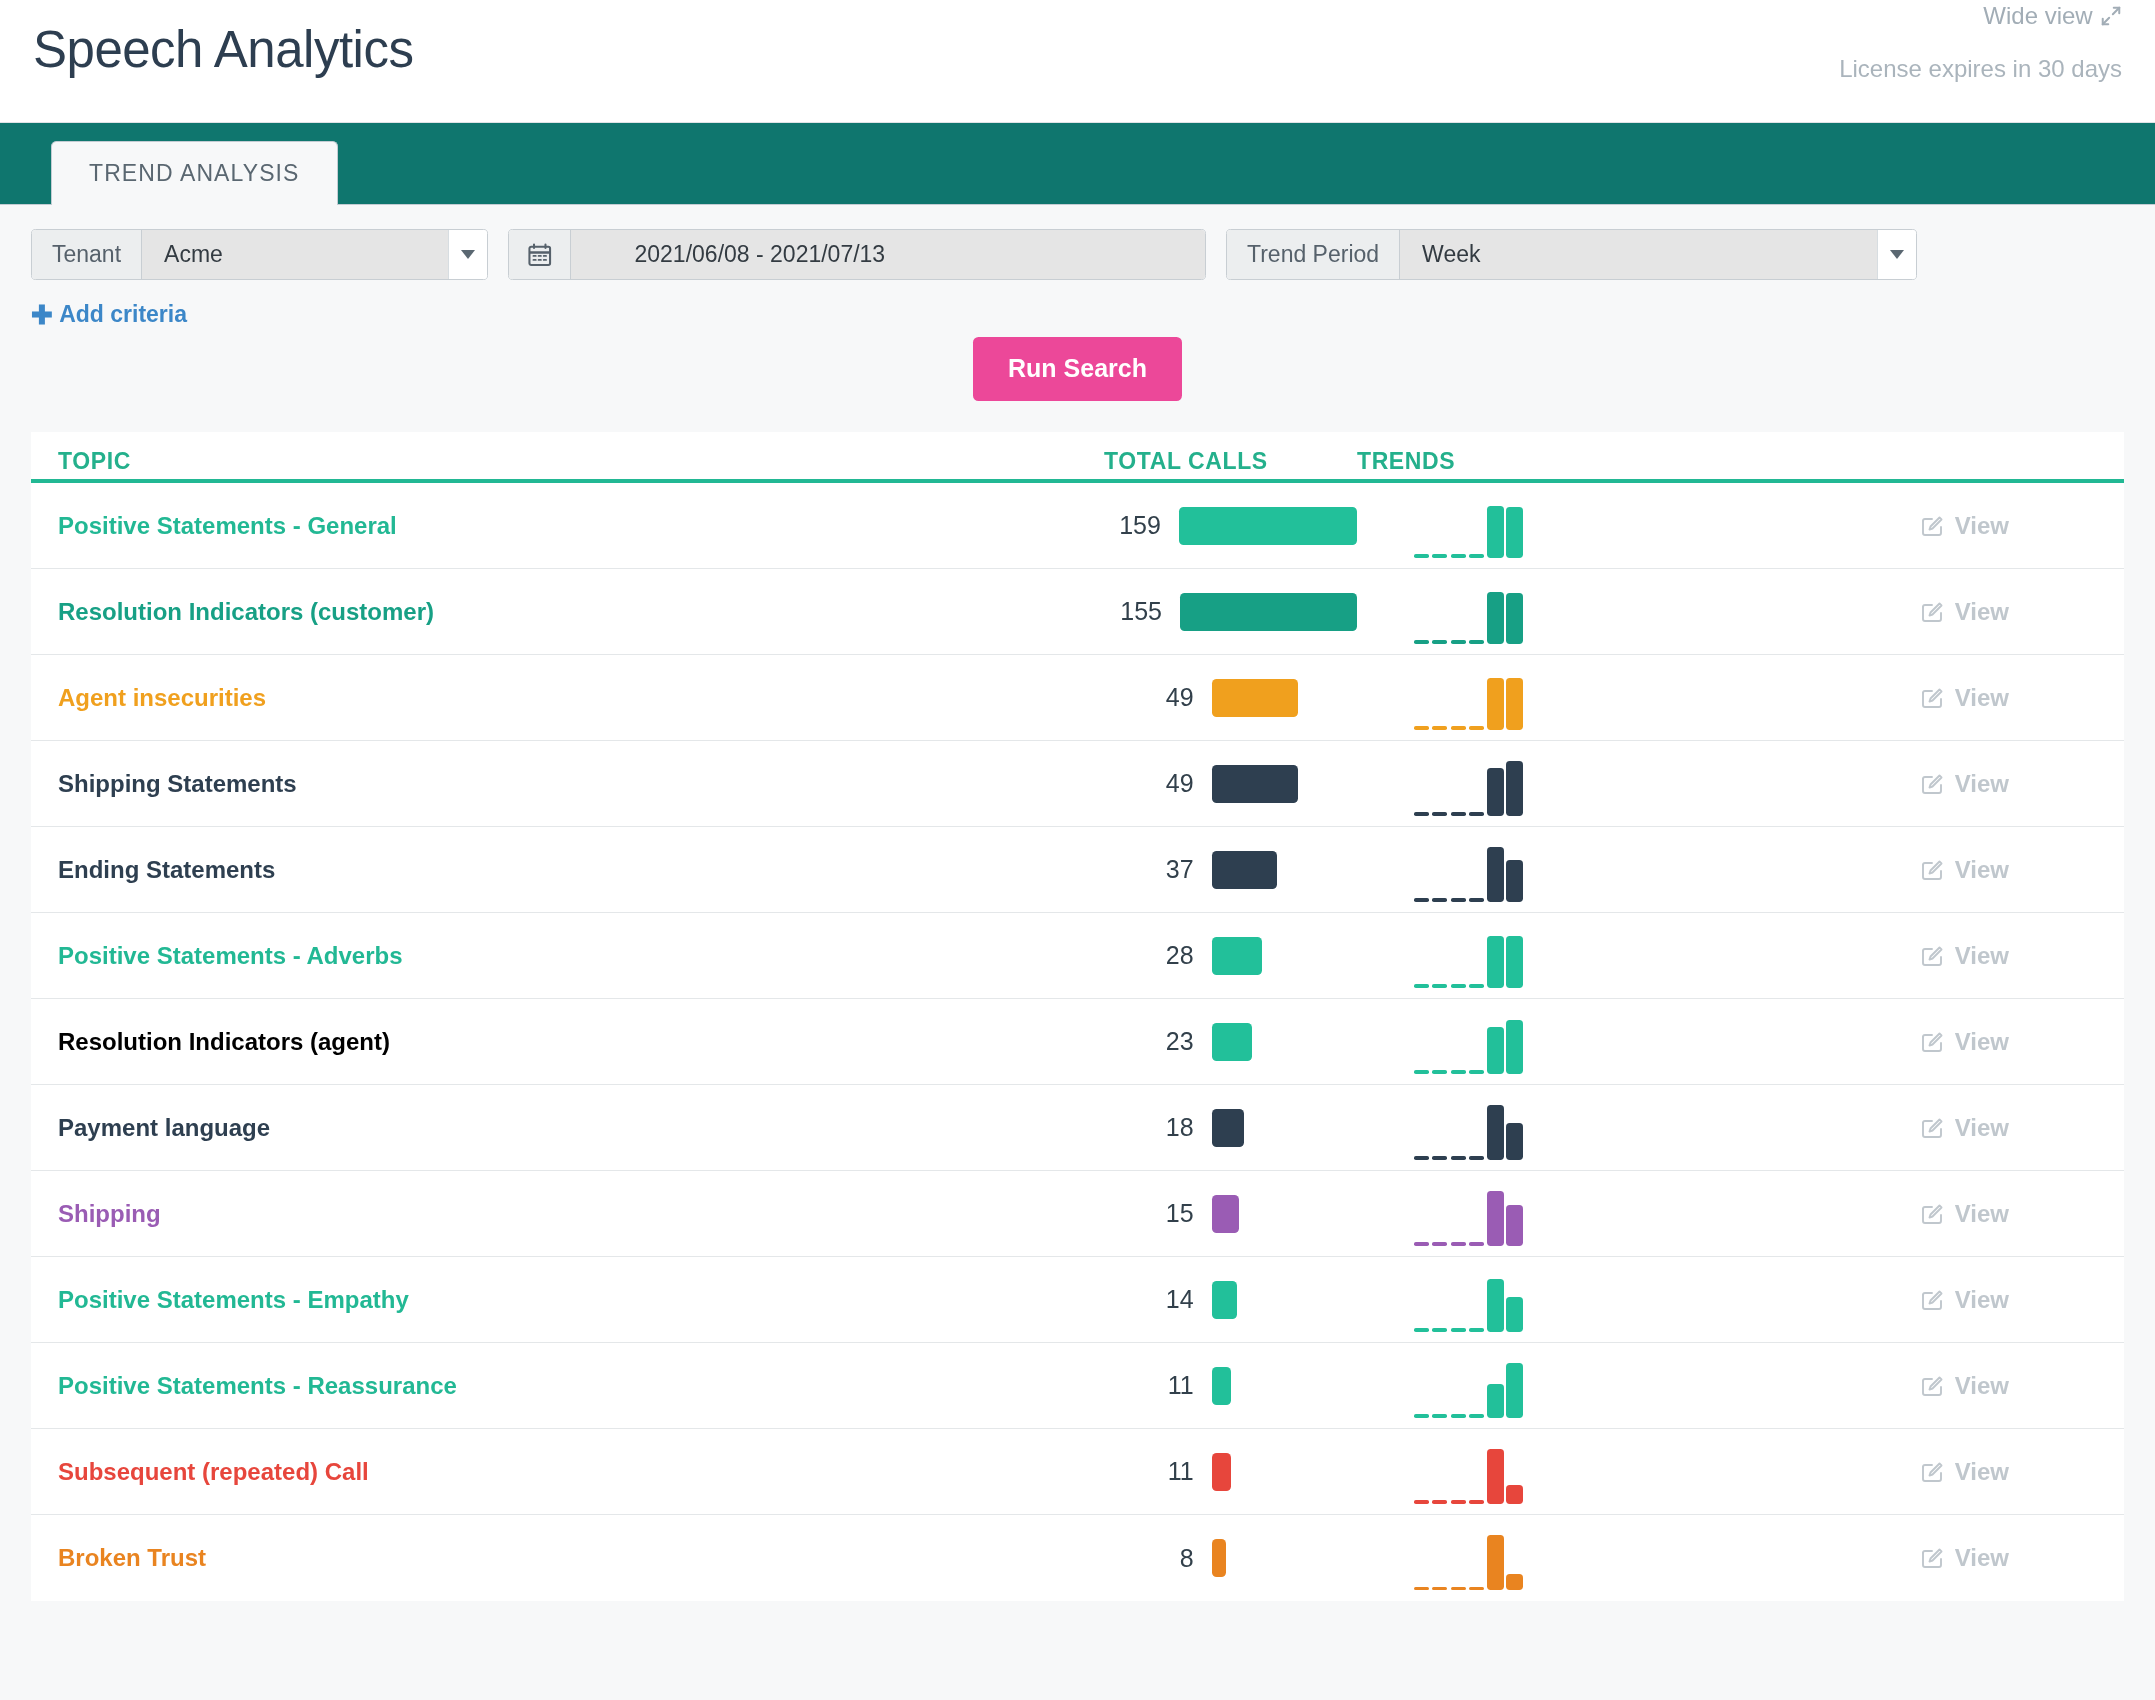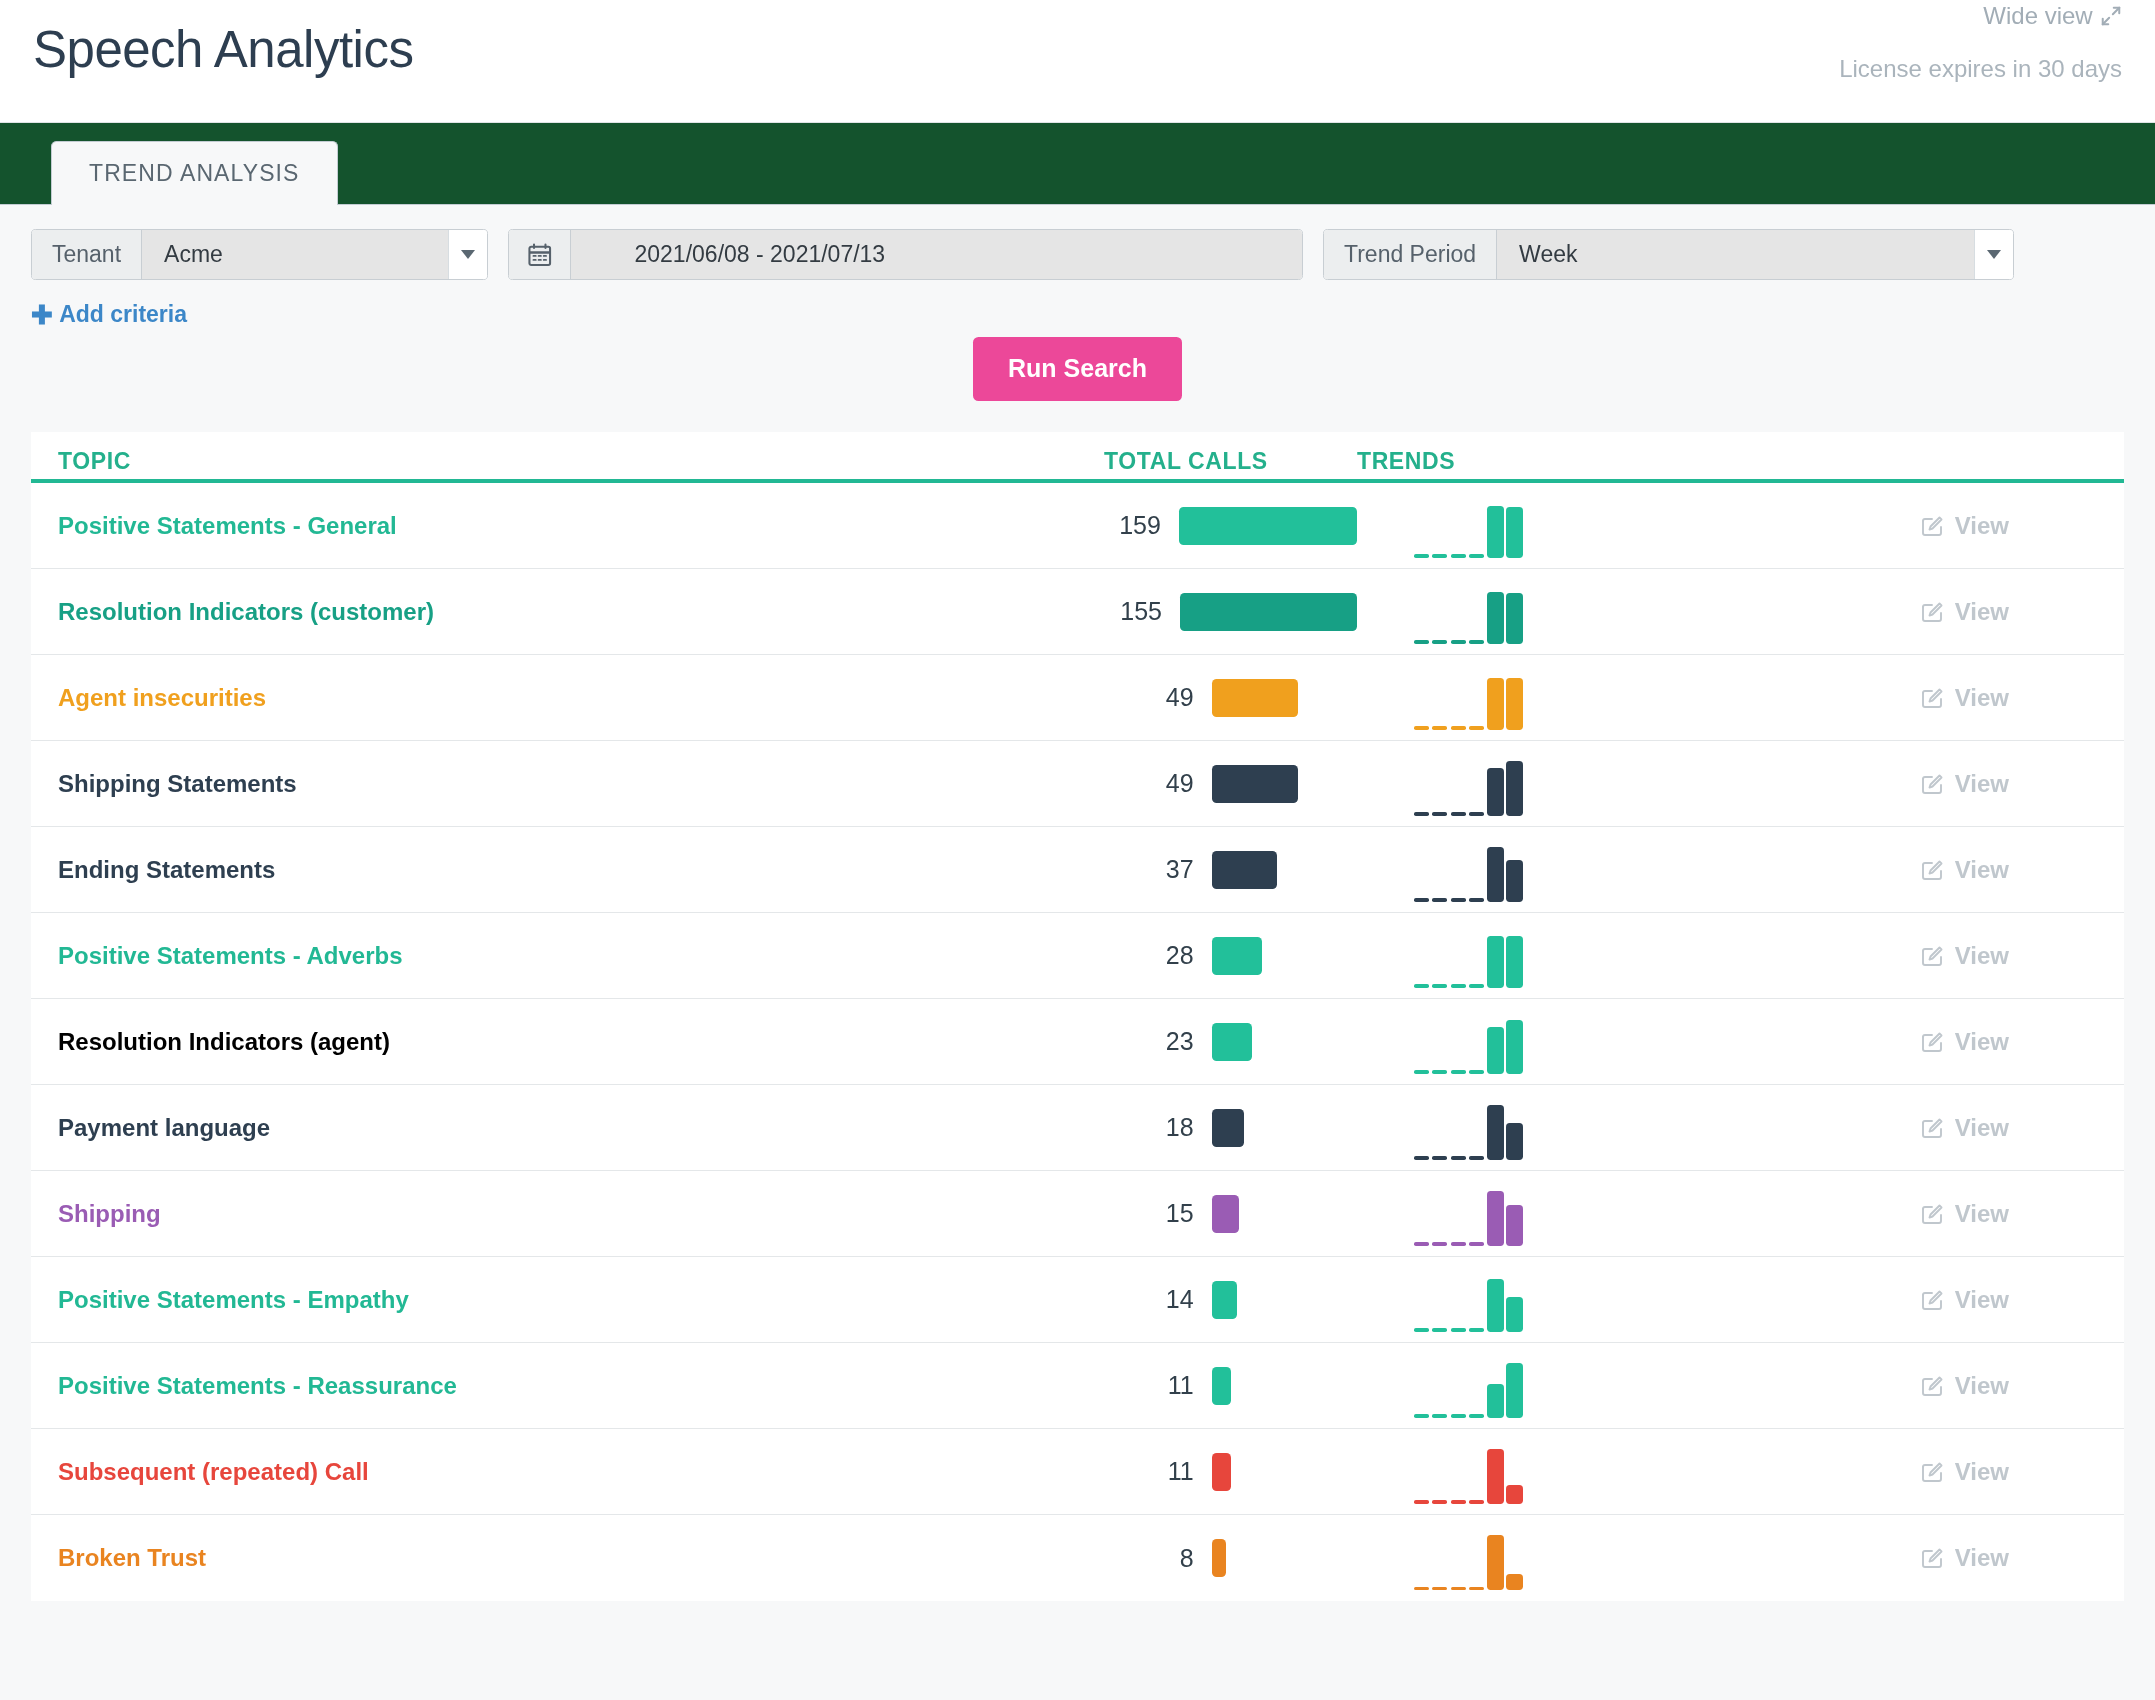--- a/index.html
+++ b/index.html
@@ -45,21 +45,21 @@
   .license-note {
     margin-top: 25px;
     font-size: 24px;
     color: #aab4bc;
   }
 
   
   .tabstrip {
     position: relative;
     height: 82px;
-    background: #14532d;
+    background: #0f766e;
   }
   .tabstrip:after {
     content: "";
     position: absolute;
     left: 0; right: 0; bottom: 0;
     height: 0.9px;
     background: #c3ccd3;
   }
   .tab {
     position: absolute;
@@ -130,21 +130,21 @@
     cursor: pointer;
   }
   .caret-glyph {
     width: 0; height: 0;
     border-left: 7.3px solid transparent;
     border-right: 7.3px solid transparent;
     border-top: 9.2px solid #5a6771;
   }
   .grp-tenant { width: 457px; }
   .grp-tenant .ig-value { padding-left: 22px; }
-  .grp-date { width: 795px; }
+  .grp-date { width: 698px; }
   .grp-date .ig-value { padding-left: 64px; }
   .grp-trend { width: 691px; }
   .grp-trend .ig-value { padding-left: 22px; }
   .cal-icon { width: 27.5px; height: 27.5px; display:block; }
 
   .add-criteria {
     position: absolute;
     left: 31px;
     top: 72px;
     font-size: 23px;

